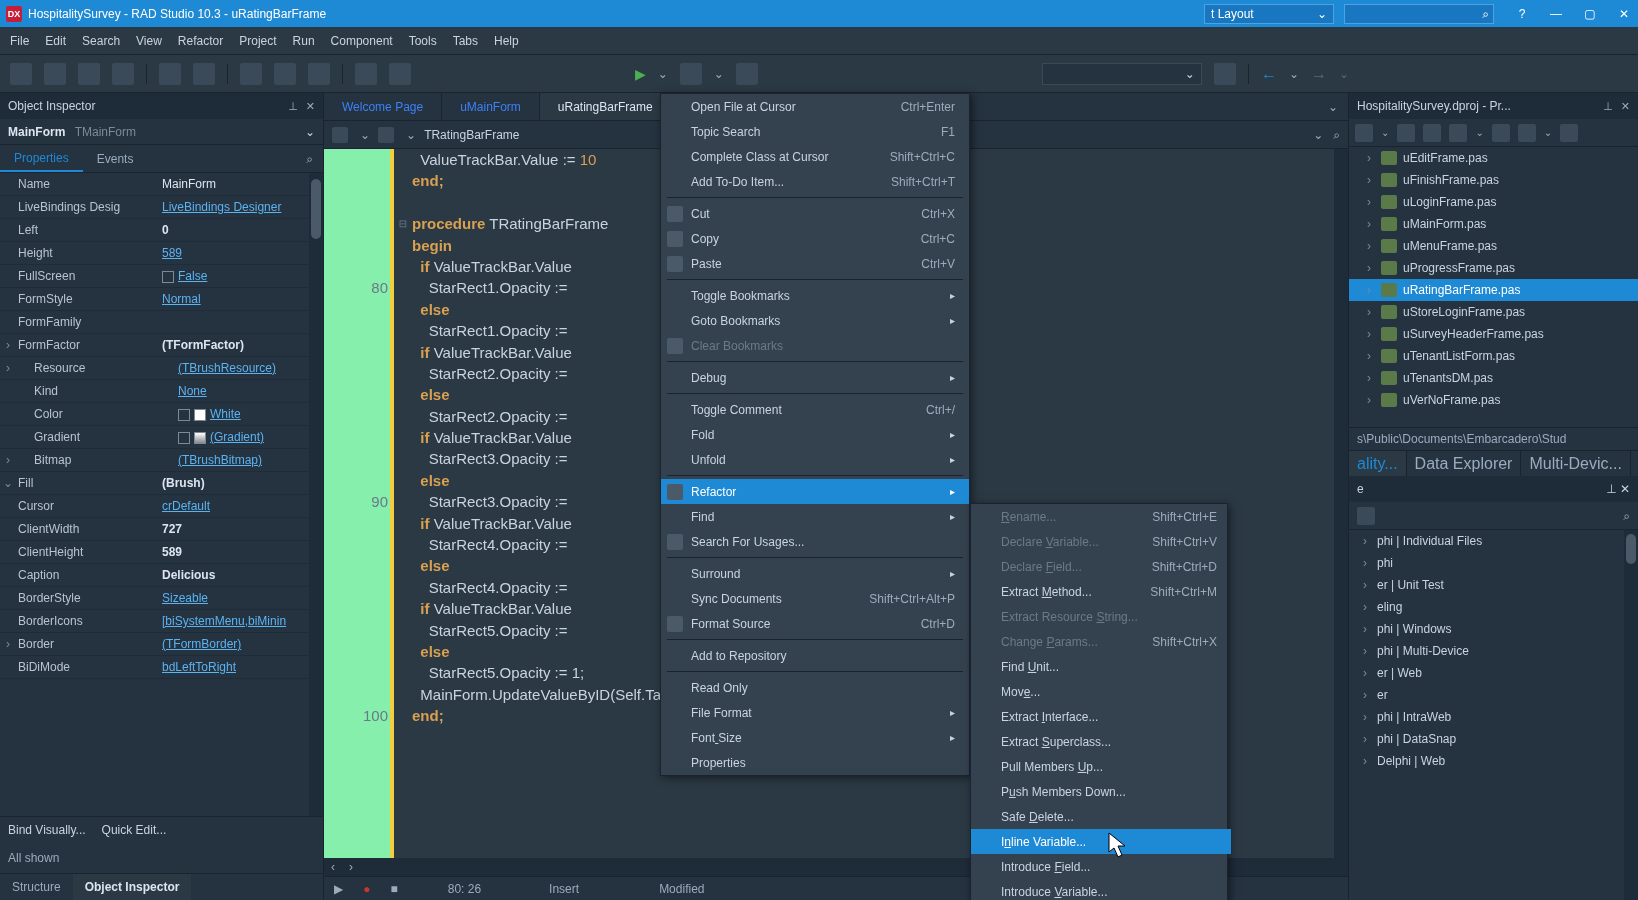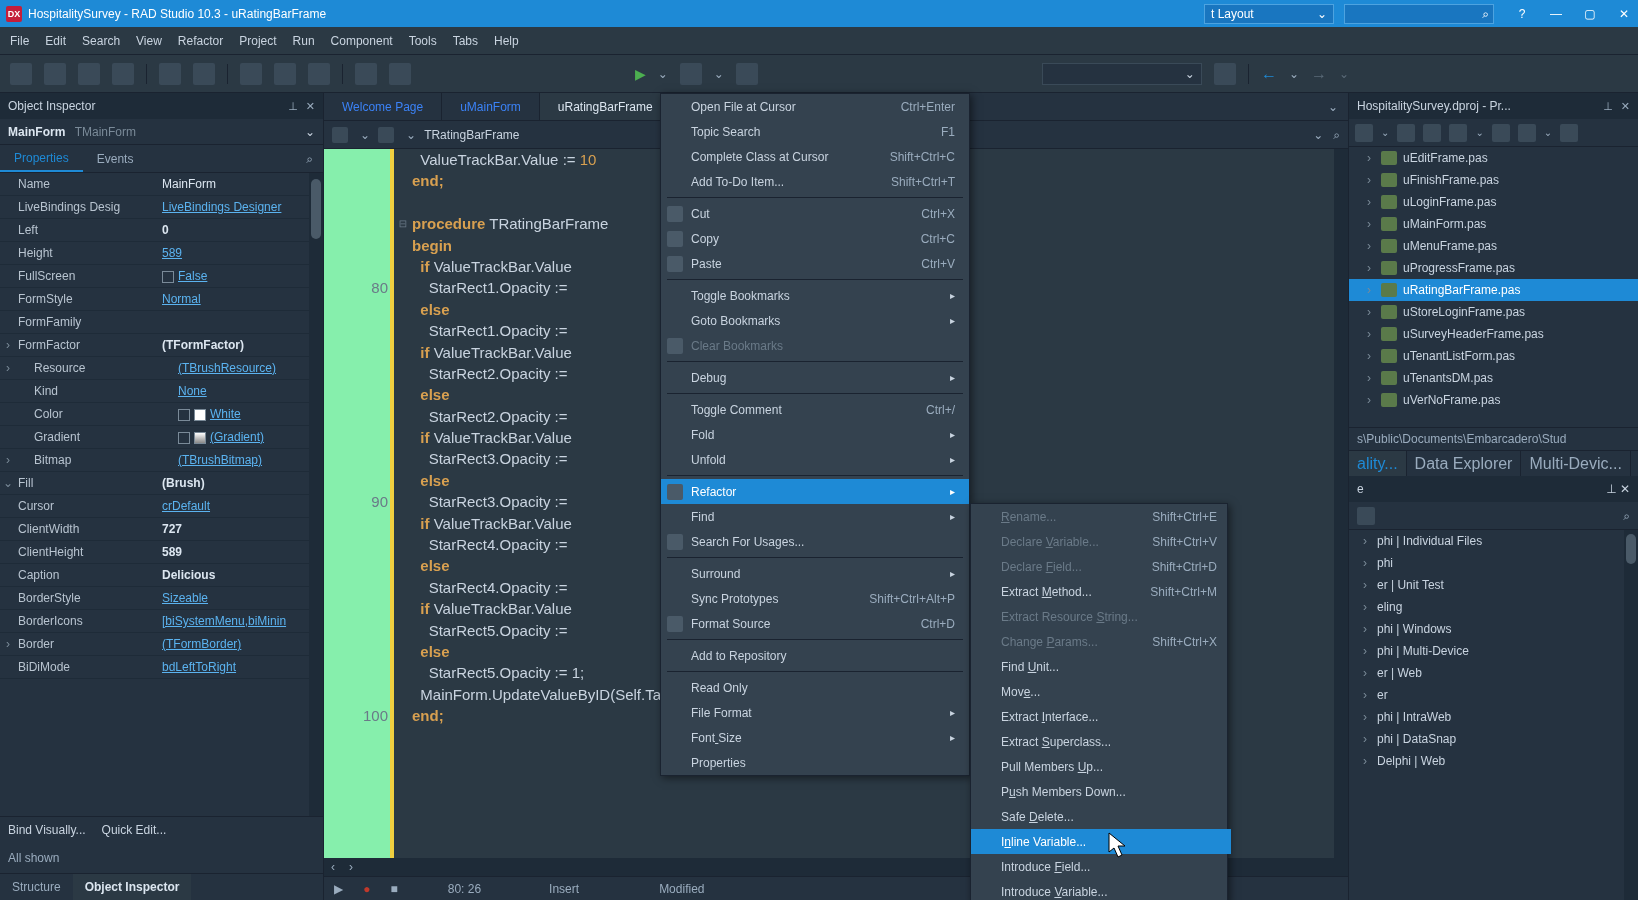--- a/index.html
+++ b/index.html
@@ -687,21 +687,21 @@
     <div class="ctx-item">
       <span class="ico"></span>
       <span>Search For Usages...</span>
     </div>
     <div class="ctx-sep"></div>
     <div class="ctx-item">
       <span>Surround</span>
       <span class="submenu-arrow">▸</span>
     </div>
     <div class="ctx-item">
-      <span>Sync Prototypes</span>
+      <span>Sync Documents</span>
       <span class="shortcut">Shift+Ctrl+Alt+P</span>
     </div>
     <div class="ctx-item">
       <span class="ico"></span>
       <span>Format Source</span>
       <span class="shortcut">Ctrl+D</span>
     </div>
     <div class="ctx-sep"></div>
     <div class="ctx-item">
       <span>Add to Repository</span>

